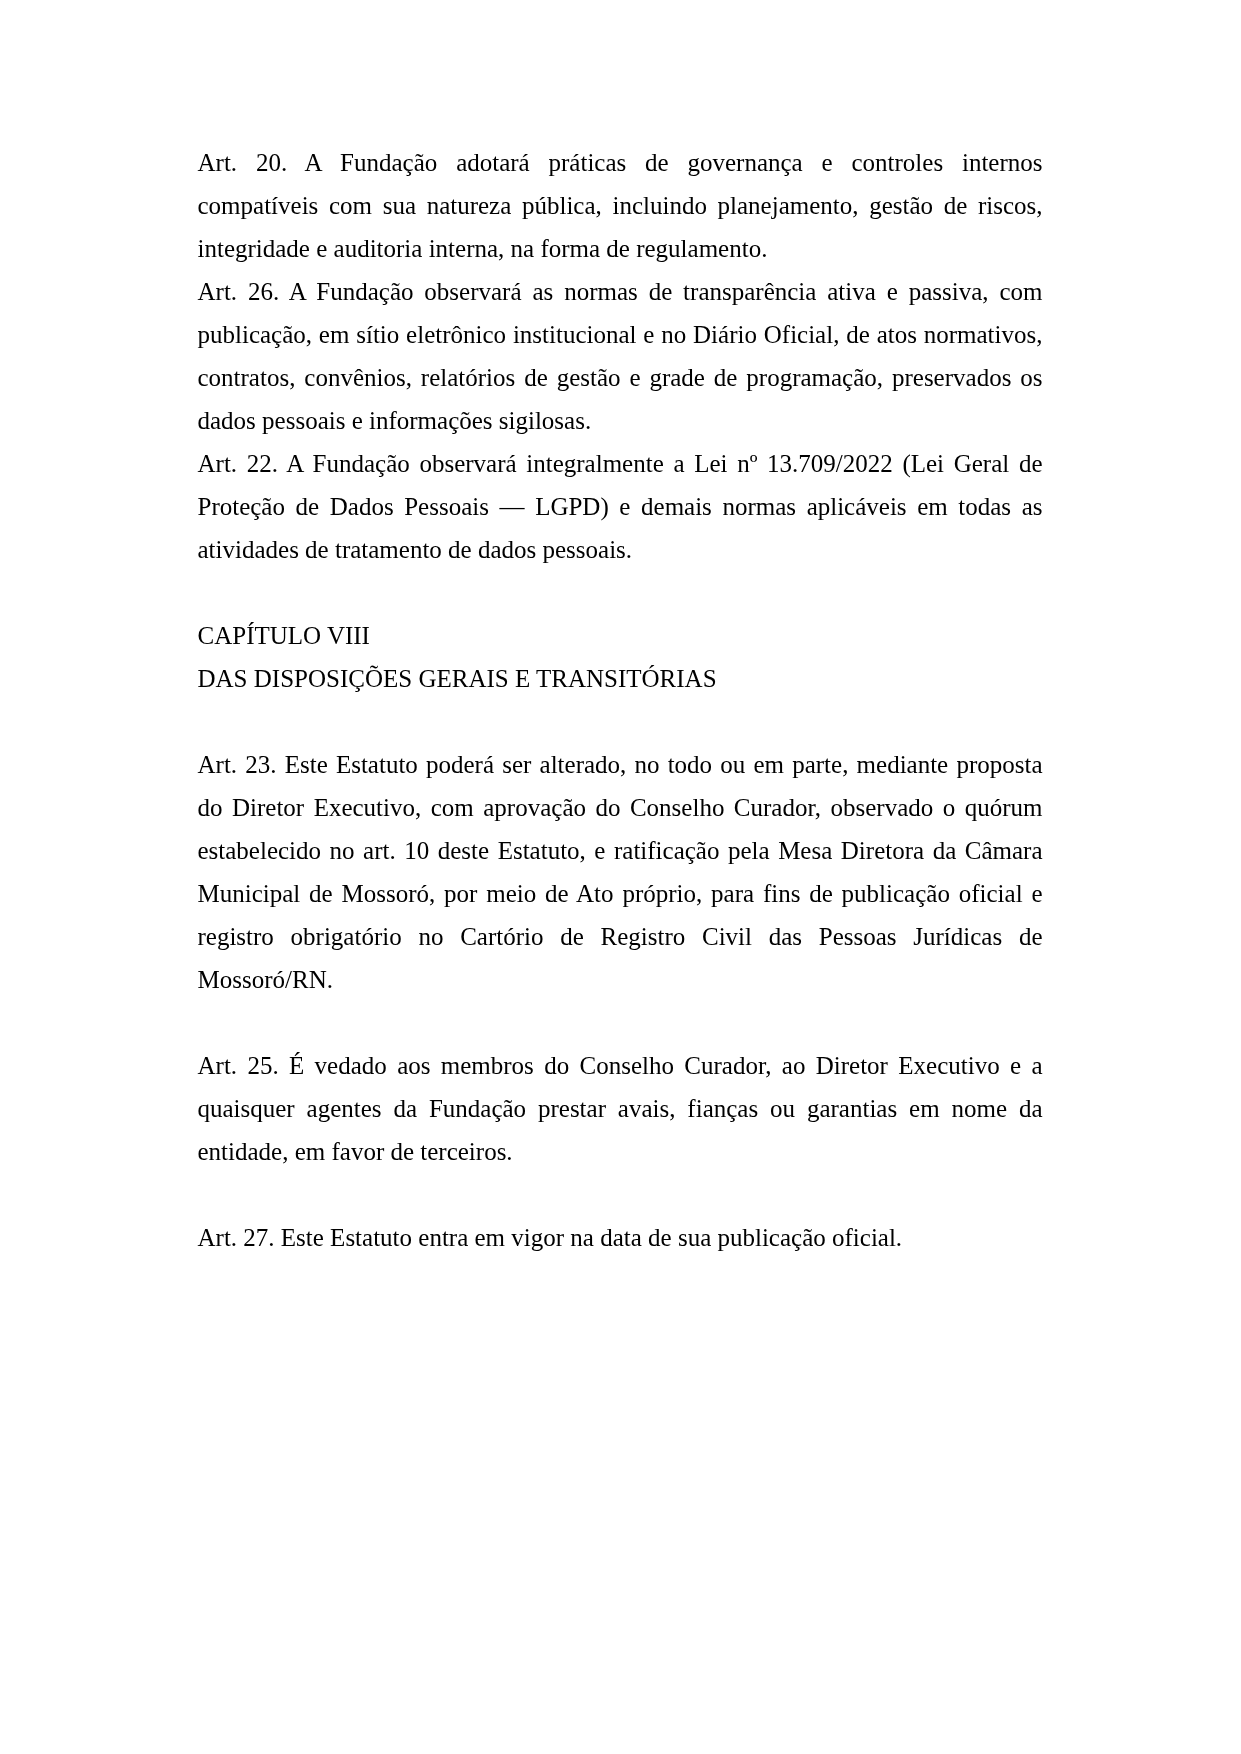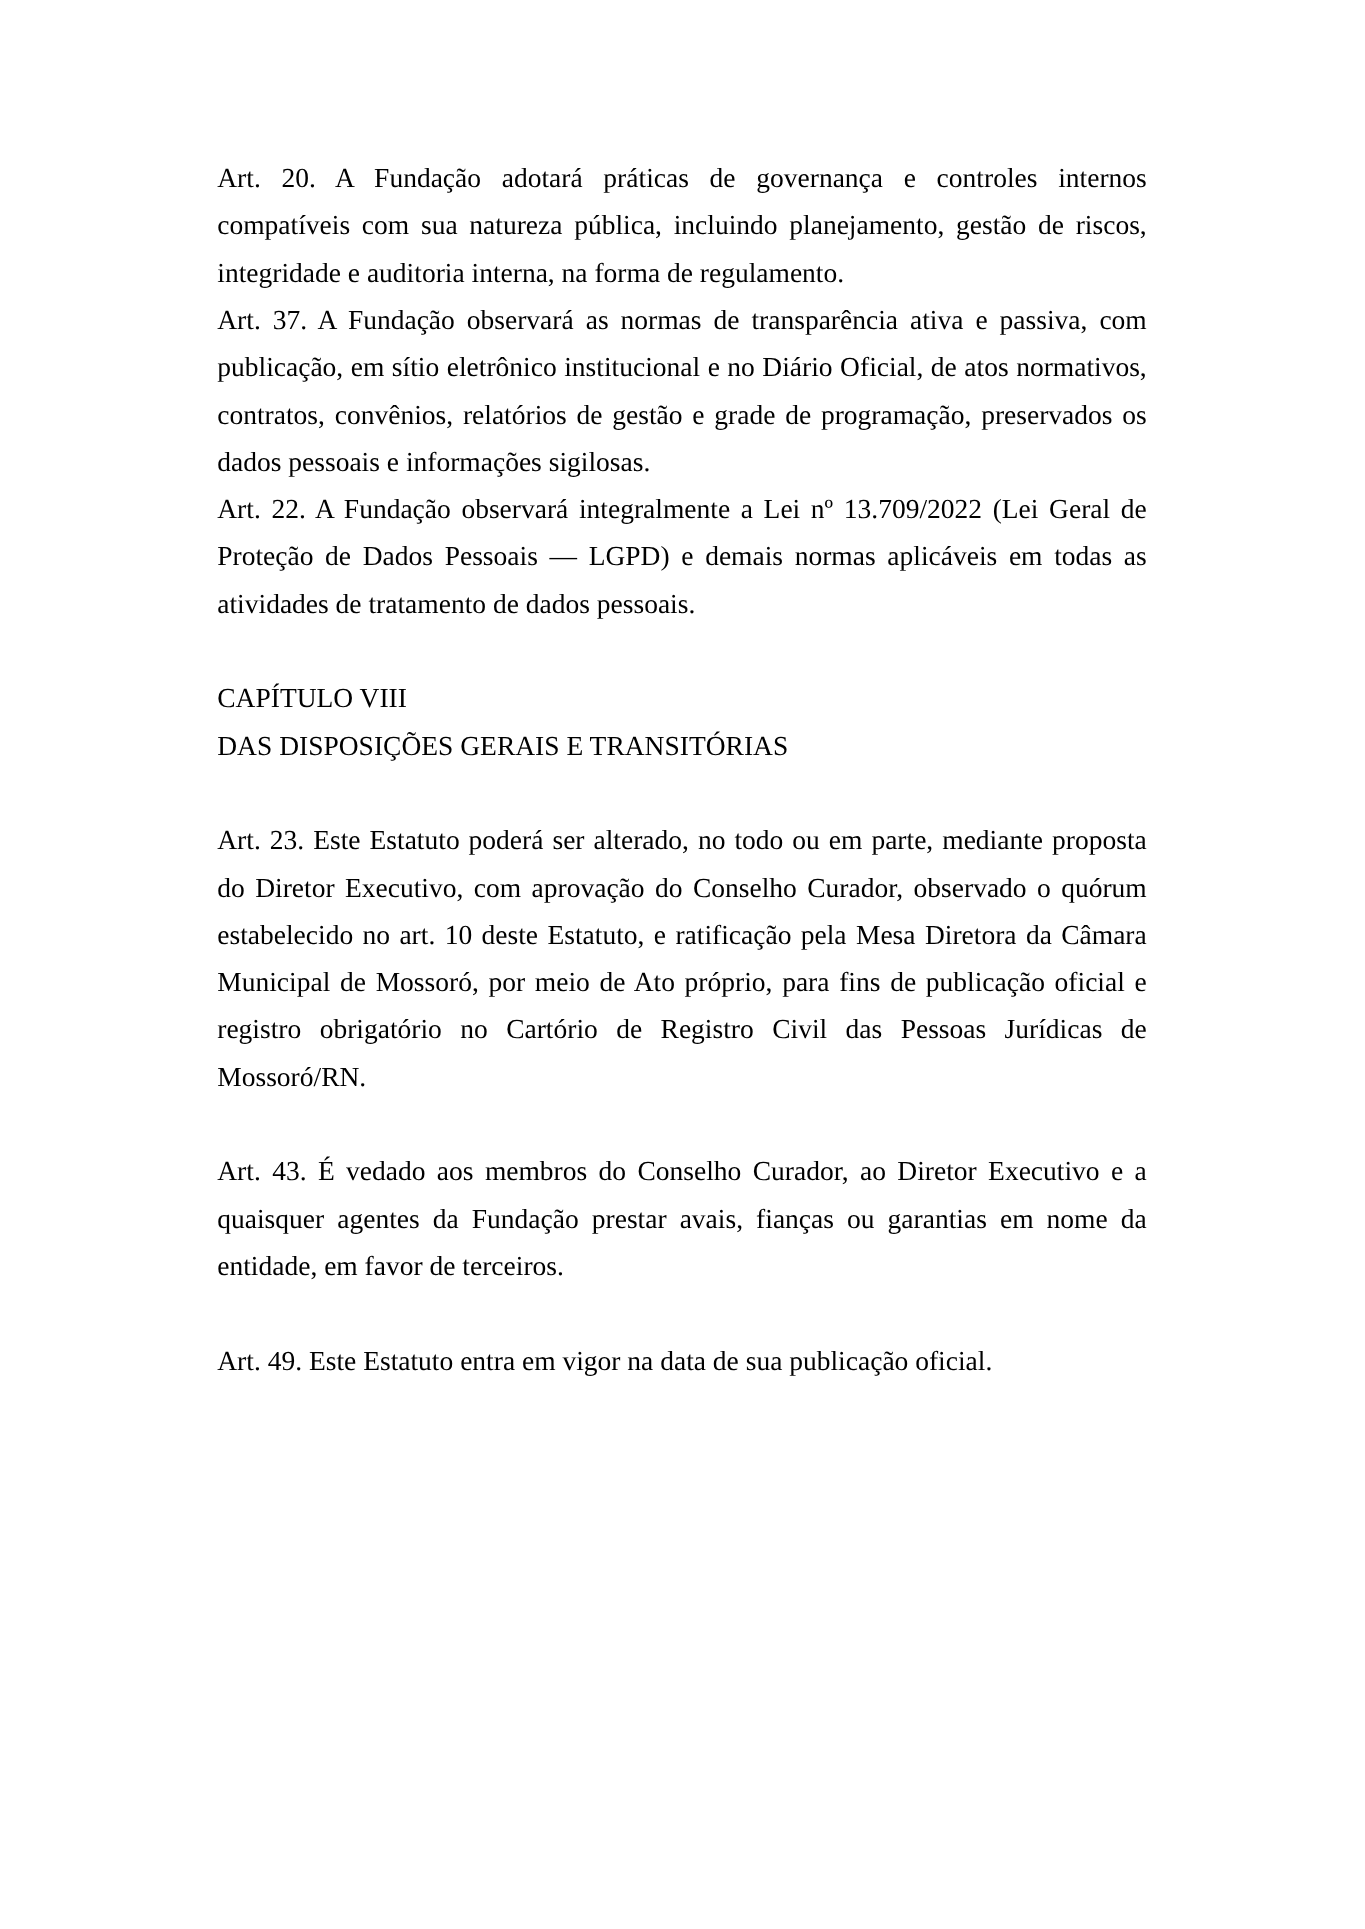--- a/index.html
+++ b/index.html
@@ -41,30 +41,30 @@
     margin-top: 43px;
   }
 </style>
 </head>
 <body>
 
 <div class="page">
 
   <p class="body-paragraph">Art. 20. A Fundação adotará práticas de governança e controles internos compatíveis com sua natureza pública, incluindo planejamento, gestão de riscos, integridade e auditoria interna, na forma de regulamento.</p>
 
-  <p class="body-paragraph">Art. 37. A Fundação observará as normas de transparência ativa e passiva, com publicação, em sítio eletrônico institucional e no Diário Oficial, de atos normativos, contratos, convênios, relatórios de gestão e grade de programação, preservados os dados pessoais e informações sigilosas.</p>
+  <p class="body-paragraph">Art. 26. A Fundação observará as normas de transparência ativa e passiva, com publicação, em sítio eletrônico institucional e no Diário Oficial, de atos normativos, contratos, convênios, relatórios de gestão e grade de programação, preservados os dados pessoais e informações sigilosas.</p>
 
   <p class="body-paragraph">Art. 22. A Fundação observará integralmente a Lei nº 13.709/2022 (Lei Geral de Proteção de Dados Pessoais — LGPD) e demais normas aplicáveis em todas as atividades de tratamento de dados pessoais.</p>
 
 
   <h2 class="chapter-heading gap-above">CAPÍTULO VIII</h2>
 
   <h3 class="chapter-subheading">DAS DISPOSIÇÕES GERAIS E TRANSITÓRIAS</h3>
 
   <p class="body-paragraph gap-above">Art. 23. Este Estatuto poderá ser alterado, no todo ou em parte, mediante proposta do Diretor Executivo, com aprovação do Conselho Curador, observado o quórum estabelecido no art. 10 deste Estatuto, e ratificação pela Mesa Diretora da Câmara Municipal de Mossoró, por meio de Ato próprio, para fins de publicação oficial e registro obrigatório no Cartório de Registro Civil das Pessoas Jurídicas de Mossoró/RN.</p>
 
 
-  <p class="body-paragraph gap-above">Art. 43. É vedado aos membros do Conselho Curador, ao Diretor Executivo e a quaisquer agentes da Fundação prestar avais, fianças ou garantias em nome da entidade, em favor de terceiros.</p>
+  <p class="body-paragraph gap-above">Art. 25. É vedado aos membros do Conselho Curador, ao Diretor Executivo e a quaisquer agentes da Fundação prestar avais, fianças ou garantias em nome da entidade, em favor de terceiros.</p>
 
 
-  <p class="body-paragraph gap-above">Art. 49. Este Estatuto entra em vigor na data de sua publicação oficial.</p>
+  <p class="body-paragraph gap-above">Art. 27. Este Estatuto entra em vigor na data de sua publicação oficial.</p>
 
 </div>
 
 </body></html>

